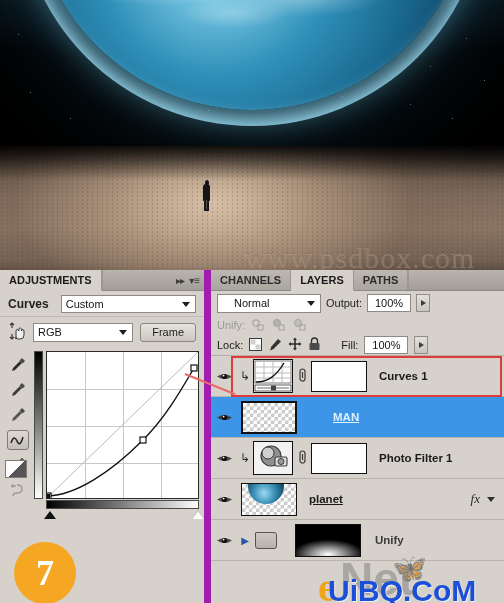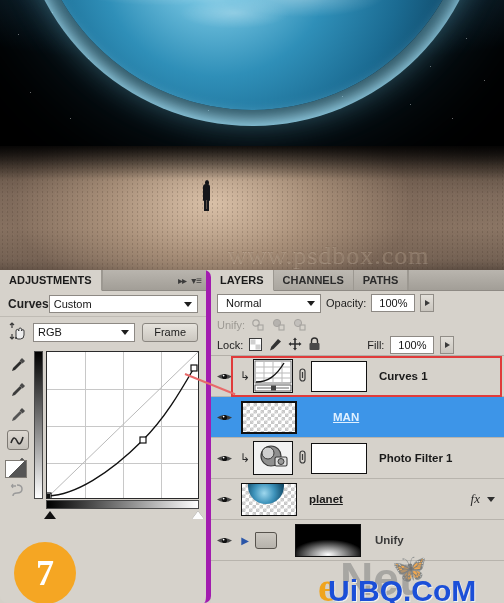--- a/index.html
+++ b/index.html
@@ -82,23 +82,23 @@
     background: #111216; border-radius: 50% 50% 40% 40%;
   }
   .man .legs {
     position: absolute; left: 2px; top: 20px; width: 5px; height: 11px;
     background: #16171b;
   }
   .man .leg-gap {
     position: absolute; left: 2px; top: 0; width: 1px; height: 9px; background: rgba(150,128,110,.55);
   }
   .watermark-top {
-    position: absolute; left: 228px; top: 240px;
+    position: absolute; left: 245px; top: 240px;
     font-family: "Liberation Serif", serif;
-    font-size: 26px; letter-spacing: 1px;
+    font-size: 30px; letter-spacing: 1px;
     color: rgba(120,95,75,0.30);
     text-shadow: 0 1px 0 rgba(255,240,225,0.22);
     white-space: nowrap;
     user-select: none;
   }
 
   
   .panel { position: absolute; background: #d6d2cb; }
   .panel-tabbar {
     height: 21px; background: linear-gradient(to bottom,#c3bfb8,#b2aea7);
@@ -114,25 +114,24 @@
     background: #d6d2cb; color: #1a1a1a;
     border-bottom: 1px solid #d6d2cb; margin-bottom: -1px;
   }
   .tabbar-spacer { flex: 1; background: linear-gradient(to bottom,#b9b5ae,#a29e97); border-left: 1px solid #9c9891; display:flex; align-items:center; justify-content:flex-end; padding-right:4px; gap:5px;}
   .icon-collapse { color:#3b3b3b; font-size:10px; letter-spacing:-1px; }
   .icon-menu { color:#3b3b3b; font-size:10px; display:flex; align-items:center; gap:1px; }
 
   
   #adjustments {
     left: 0; top: 270px; width: 211px; height: 333px;
-    border-right: 5px solid #a21caf;
-    border-radius: 7px;
+    border-right: 7px solid #a21caf;
   }
   .adj-preset-row {
-    height: 26px; display: flex; align-items: center; gap: 0;
+    height: 26px; display: flex; align-items: center; gap: 12px;
     padding: 0 8px; border-bottom: 1px solid #bfbbb4;
   }
   .adj-title { font-weight: bold; font-size: 12px; color: #202020; }
   .preset-select {
     flex: 1; height: 18px; background: #fff; border: 1px solid #8d8984;
     display: flex; align-items: center; padding: 0 4px;
     font-size: 11px; color: #141414; position: relative;
   }
   .caret { position: absolute; right: 5px; top: 50%; margin-top:-2px;
     width:0;height:0;border-left:4px solid transparent;border-right:4px solid transparent;border-top:5px solid #1e1e1e; }
@@ -196,21 +195,21 @@
     display: flex; align-items: center; justify-content: center;
     color: #fff; font-size: 36px; font-weight: bold;
     font-family: "Liberation Serif", serif;
   }
 
   
   #layers { left: 211px; top: 270px; width: 293px; height: 333px; }
   .lay-row1 { height: 24px; display: flex; align-items: center; gap: 5px; padding: 0 6px; }
   .blend-select {
     width: 104px; height: 19px; background: #fff; border: 1px solid #8d8984;
-    display:flex;align-items:center;padding:0 8px;font-size:11px;color:#141414;position:relative;
+    display:flex;align-items:center;padding:0 16px;font-size:11px;color:#141414;position:relative;
   }
   .lbl { font-size: 11px; color: #1d1d1d; }
   .num-field {
     width: 44px; height: 18px; background:#fff; border:1px solid #8d8984;
     display:flex;align-items:center;justify-content:center;font-size:11px;color:#141414;
   }
   .spin {
     width: 14px; height: 18px; border: 1px solid #918d87;
     background: linear-gradient(to bottom,#e3e0da,#c9c5be);
     display:flex;align-items:center;justify-content:center;
@@ -411,32 +410,32 @@
       <div class="white-tri"></div>
     </div>
   </div>
 
   <div class="clip-toggle"></div>
   <div class="step-badge">7</div>
 </div>
 
 <div id="layers" class="panel">
   <div class="panel-tabbar">
+    <div class="tab">CHANNELS</div>
     <div class="tab active">LAYERS</div>
-    <div class="tab">CHANNELS</div>
     <div class="tab">PATHS</div>
     <div class="tabbar-spacer"></div>
   </div>
 
   <div class="lay-row1">
     <div class="blend-select">
       <span>Normal</span>
       <span class="caret"></span>
     </div>
-    <span class="lbl">Opacity:</span>
+    <span class="lbl">Output:</span>
     <div class="num-field">100%</div>
     <div class="spin"></div>
   </div>
 
   <div class="lay-row2">
     <span class="lbl" style="color:#9d9a94">Unify:</span>
     <span>
       <svg width="15" height="13" viewBox="0 0 15 13">
           <circle cx="5" cy="5" r="3.2" fill="none" stroke="#a7a4a0" stroke-width="1.2"></circle>
           <rect x="7" y="7" width="5" height="5" fill="none" stroke="#a7a4a0" stroke-width="1.1"></rect>
@@ -474,21 +473,21 @@
       <svg width="14" height="14" viewBox="0 0 14 14">
           <path d="M7 0.5 L9 3 L7.8 3 L7.8 6.2 L11 6.2 L11 5 L13.5 7 L11 9 L11 7.8 L7.8 7.8 L7.8 11 L9 11 L7 13.5 L5 11 L6.2 11 L6.2 7.8 L3 7.8 L3 9 L0.5 7 L3 5 L3 6.2 L6.2 6.2 L6.2 3 L5 3 z" fill="#2e2e2e"></path>
         </svg>
     </span>
     <span>
       <svg width="13" height="14" viewBox="0 0 13 14">
           <path d="M3.5 6 V4 a3 3 0 0 1 6 0 V6" fill="none" stroke="#2e2e2e" stroke-width="1.4"></path>
           <rect x="1.5" y="6" width="10" height="7" rx="1" fill="#4a4a4a"></rect>
         </svg>
     </span>
-    <span class="lbl" style="margin-left:40px">Fill:</span>
+    <span class="lbl" style="margin-left:14px">Fill:</span>
     <div class="num-field">100%</div>
     <div class="spin"></div>
   </div>
 
   <div class="layer-list">
 
     <div class="layer-row">
       <span class="eye-cell">
         <svg width="17" height="11" viewBox="0 0 17 11">
             <path d="M1 5.5 q7-5 15 0 q-7 5 -15 0z" fill="#4a4a4a"></path>

